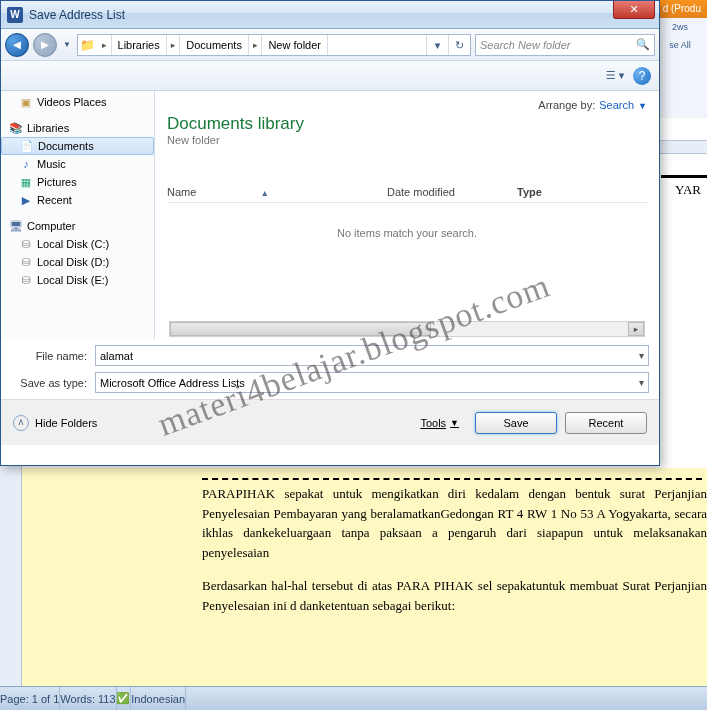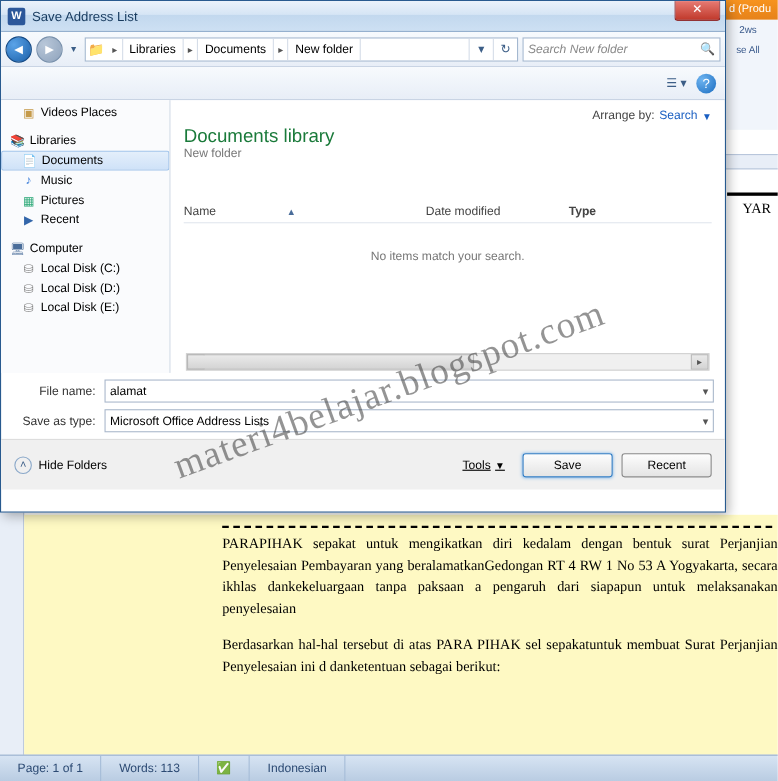--- a/index.html
+++ b/index.html
@@ -11,21 +11,21 @@
 .word-ribbon { position:absolute; top:18px; right:0; width:55px; height:100px; background:#f1f5fb; border-left:1px solid #c9d4e4; }
 .word-ribbon .ri { font-size:9px; color:#3a5a8c; padding:4px; text-align:center; }
 .word-ruler { position:absolute; top:140px; left:0; right:0; height:14px; background:#e8eef7; border-top:1px solid #b8c6db; border-bottom:1px solid #b8c6db; }
 .word-vruler { position:absolute; top:154px; left:0; width:22px; bottom:24px; background:#e8eef7; border-right:1px solid #b8c6db; }
 .word-doc { position:absolute; top:468px; left:22px; right:0; bottom:24px; background:#fef9c3; padding:6px 0 0 180px; overflow:hidden; }
 .word-doc hr { border:none; border-top:2px dashed #000; margin:4px 0; width:500px; }
 .word-doc p { font-size:13px; line-height:1.5; max-width:520px; text-align:justify; font-family: "Times New Roman", serif; }
 .word-hr2 { position:absolute; top:175px; right:0; width:46px; border-top:3px solid #000; }
 .word-ytext { position:absolute; top:182px; right:6px; font-size:13px; font-family:"Times New Roman",serif; }
 .status-bar { position:absolute; bottom:0; left:0; right:0; height:24px; background:linear-gradient(#d7e4f3,#b9cce2); border-top:1px solid #8ba6c9; display:flex; align-items:center; font-size:11px; color:#2c4a73; }
-.status-bar .sseg { padding:0 16px; border-right:1px solid #a5bcd8; height:100%; display:flex; align-items:center; gap:4px; }
+.status-bar .sseg { padding:0 0; border-right:1px solid #a5bcd8; height:100%; display:flex; align-items:center; gap:4px; }
 
 
 .dialog { position:absolute; top:0; left:0; width:660px; height:466px; border:1px solid #285a8f; box-shadow:3px 3px 10px rgba(0,0,0,.3); background:#fff; }
 .titlebar { height:28px; background:linear-gradient(#eaf2fb 0%, #d6e5f5 45%, #c2d8ee 46%, #cde0f3 100%); display:flex; align-items:center; border-bottom:1px solid #8aa8c9; position:relative; }
 .titlebar .w-icon { width:16px; height:16px; margin:0 6px; background:#2b579a; border-radius:2px; color:#fff; font-size:10px; text-align:center; line-height:16px; font-weight:bold; }
 .titlebar .ttext { font-size:12px; color:#173a5e; }
 .close-btn { position:absolute; right:4px; top:0; width:42px; height:18px; background:linear-gradient(#e67a73,#c0392b); border:1px solid #8c2020; border-top:none; border-radius:0 0 3px 3px; color:#fff; text-align:center; font-size:11px; line-height:16px; }
 
 .nav-row { height:32px; background:linear-gradient(#f7fafd,#e8eef7); border-bottom:1px solid #c9d4e4; display:flex; align-items:center; padding:0 4px; gap:4px; }
 .nav-btn { width:24px; height:24px; border-radius:12px; background:radial-gradient(circle at 30% 30%, #5aa3e8, #1a5fa8); border:1px solid #154a85; display:flex; align-items:center; justify-content:center; color:#fff; font-size:13px; }

